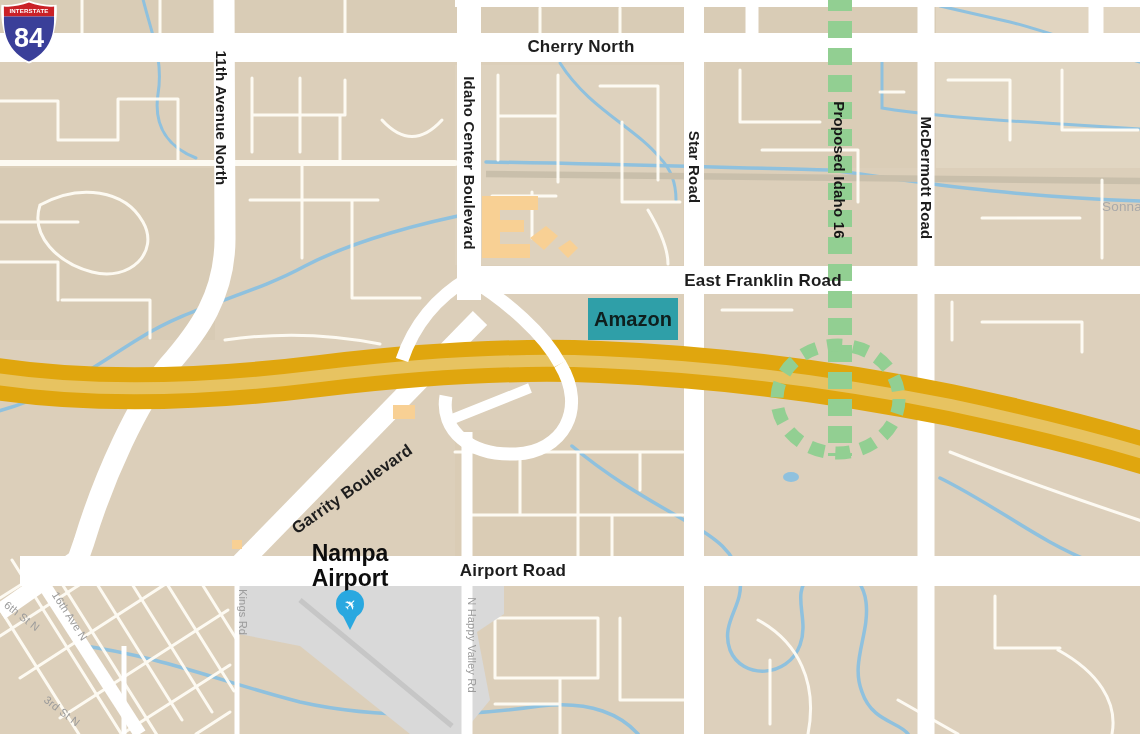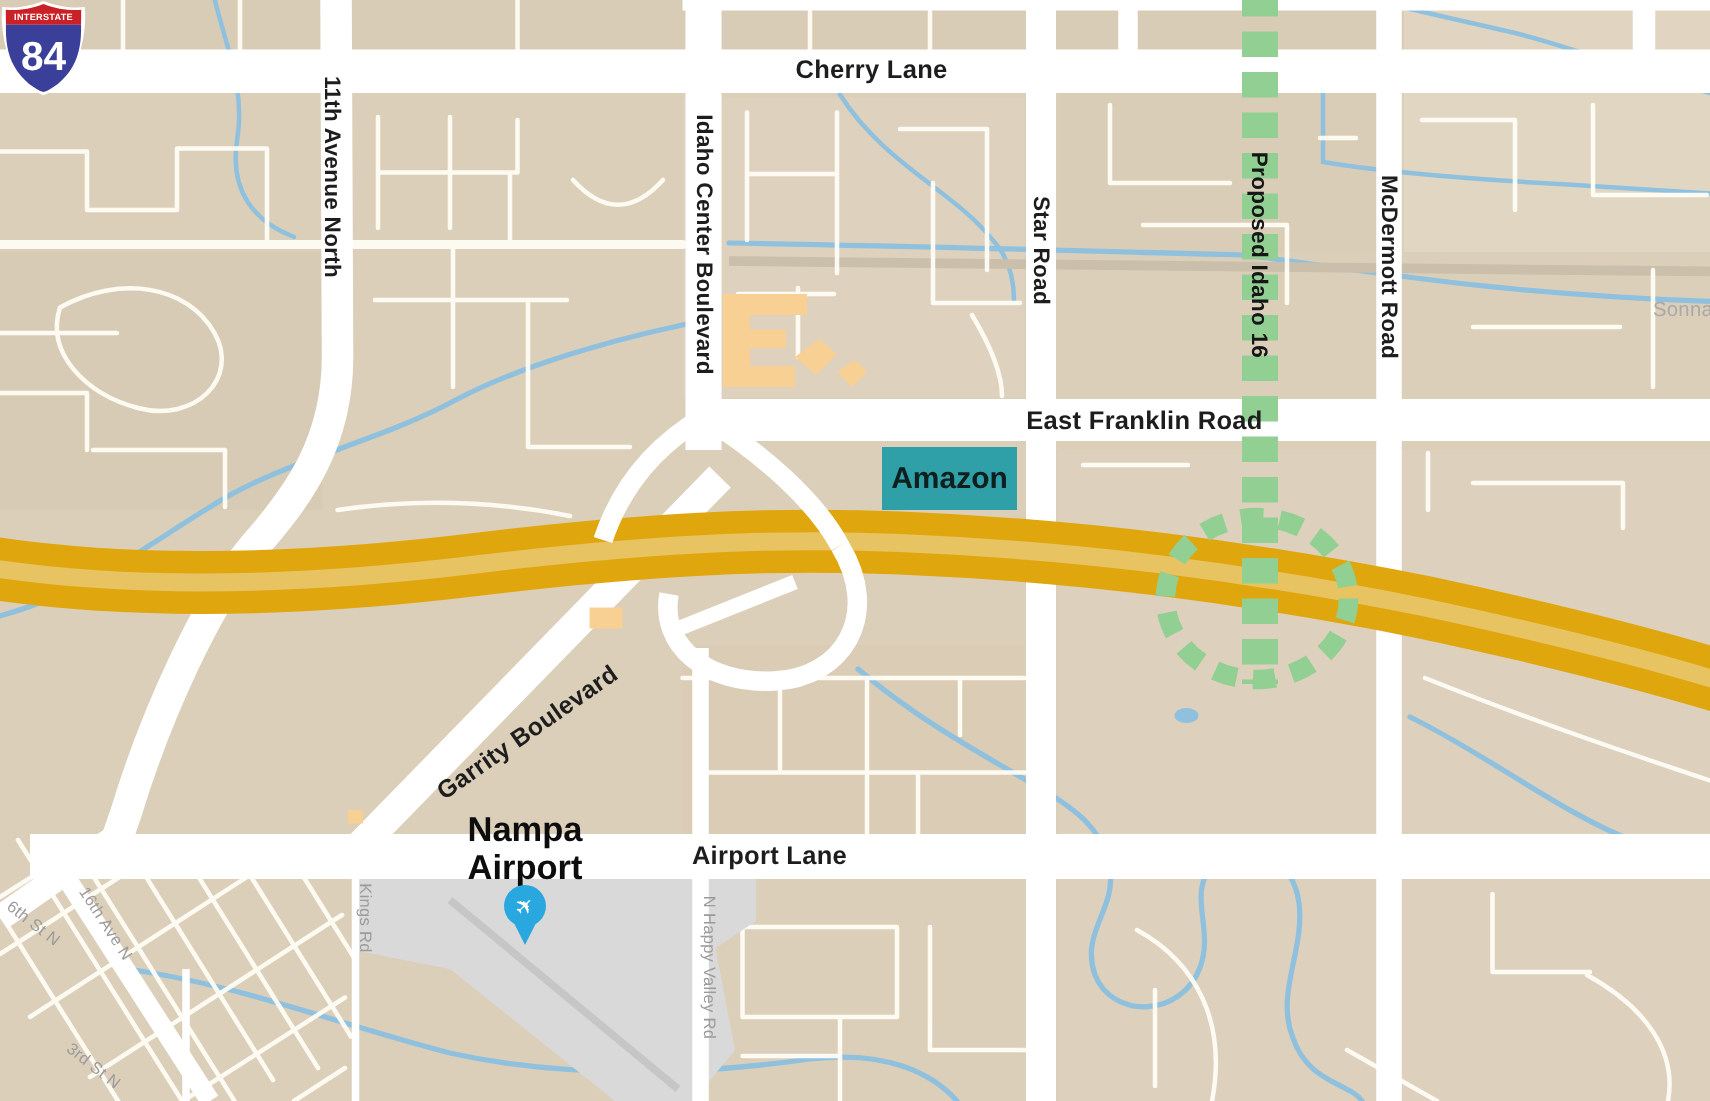--- a/index.html
+++ b/index.html
@@ -165,30 +165,30 @@
       <path class="road" stroke-width="13" d="M 560,364 C 588,410 562,452 516,454 C 470,456 440,430 446,396"></path>
       <path class="road" stroke-width="10" d="M 450,420 C 480,408 510,396 530,388"></path>
     </g>
 
     <g>
       <path class="proposed" stroke-width="24" stroke-dasharray="17 10" d="M 840,-6 V 456"></path>
       <ellipse class="proposed" cx="838" cy="399" rx="61" ry="54" stroke-width="13" stroke-dasharray="15 11"></ellipse>
     </g>
   </svg>
 
-  <div class="lbl sz17" id="lbl-cherry">Cherry Lane</div>
+  <div class="lbl sz17" id="lbl-cherry">Cherry North</div>
   <div class="lbl v sz15" id="lbl-11th">11th Avenue North</div>
   <div class="lbl v sz15" id="lbl-idahocenter">Idaho Center Boulevard</div>
   <div class="lbl v sz15" id="lbl-star">Star Road</div>
   <div class="lbl v sz15" id="lbl-proposed16">Proposed Idaho 16</div>
   <div class="lbl v sz15" id="lbl-mcdermott">McDermott Road</div>
   <div class="lbl sz17" id="lbl-franklin">East Franklin Road</div>
   <div class="lbl" id="lbl-sonna">Sonna</div>
   <div class="lbl" id="lbl-garrity">Garrity Boulevard</div>
-  <div class="lbl sz17" id="lbl-airportrd">Airport Lane</div>
+  <div class="lbl sz17" id="lbl-airportrd">Airport Road</div>
   <div class="lbl v sz11 gray" id="lbl-kings">Kings Rd</div>
   <div class="lbl v sz11 gray" id="lbl-happyvalley">N Happy Valley Rd</div>
   <div class="lbl sz11 gray" id="lbl-6th">6th St N</div>
   <div class="lbl sz11 gray" id="lbl-16th">16th Ave N</div>
   <div class="lbl sz11 gray" id="lbl-3rd">3rd St N</div>
 
   <div id="airport-name">
     <div>Nampa</div>
     <div>Airport</div>
   </div>

